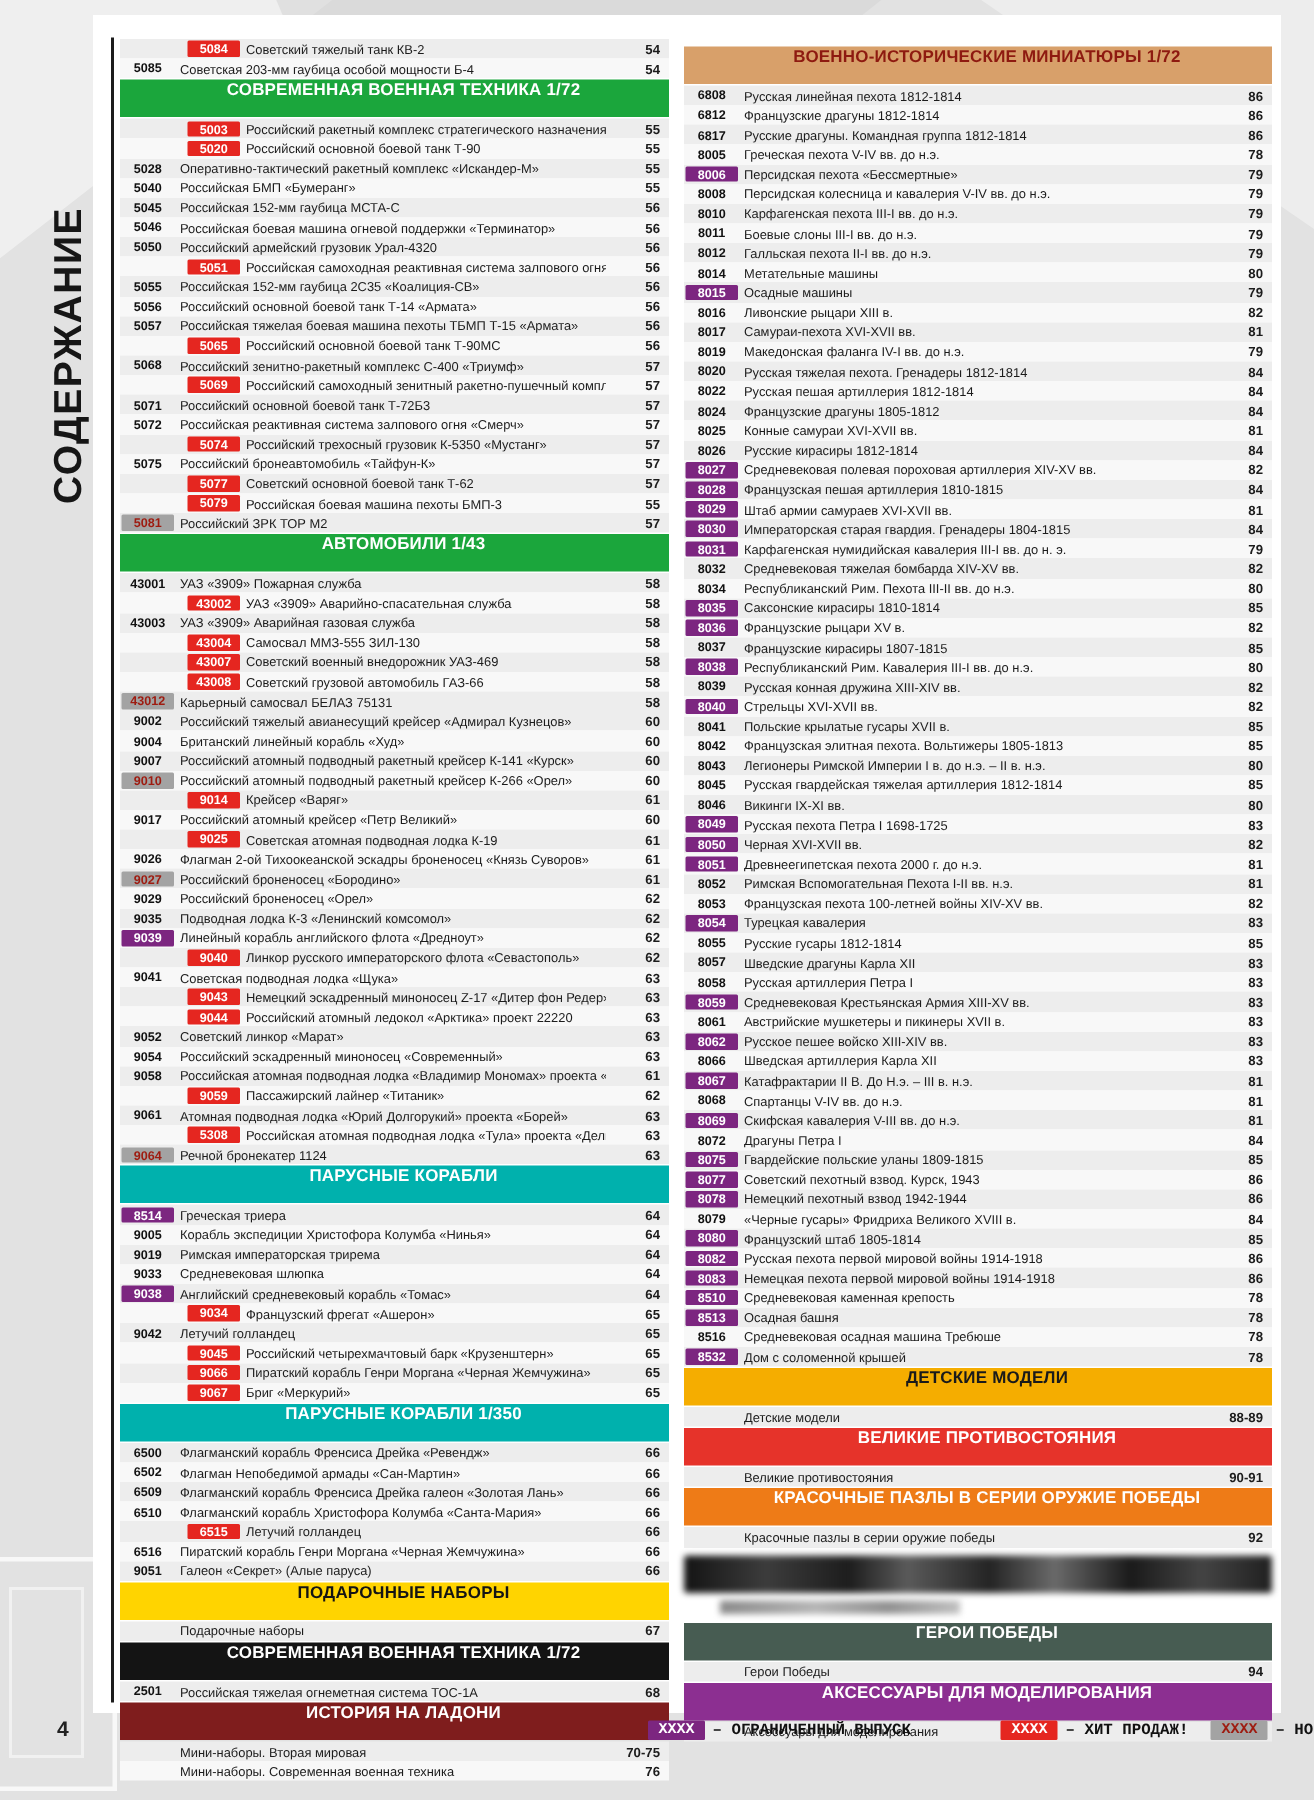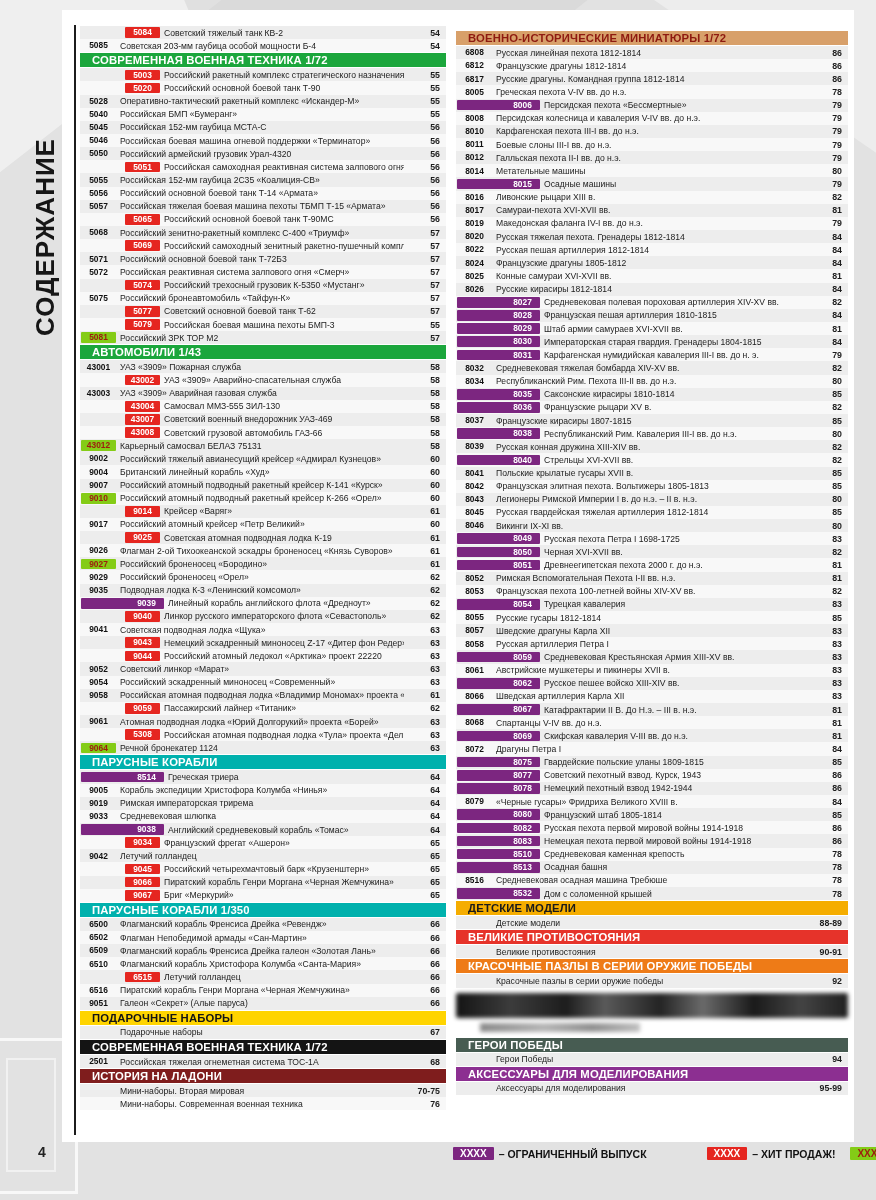--- a/index.html
+++ b/index.html
@@ -28,21 +28,21 @@
     position:absolute;left:30px;top:336px;transform-origin:0 0;transform:rotate(-90deg);
     font-size:26px;font-weight:800;color:#161616;letter-spacing:1px;white-space:nowrap;
   }
   .pageno{position:absolute;left:38px;top:1144px;font-size:14px;font-weight:700;color:#222;}
 
   .col{position:absolute;top:26px;}
   #left-col{left:80px;width:366px;}
   #right-col{left:456px;top:30px;width:392px;}
 
   .sec-hdr{
-    height:14px;line-height:14.5px;text-align:left;font-weight:700;font-size:11.3px;
+    height:25px;line-height:14.5px;text-align:center;font-weight:700;font-size:11.3px;
     margin:1px 0;color:#fff;letter-spacing:.15px;white-space:nowrap;overflow:hidden;padding-left:12px;
   }
   .hdr-green{background:#1ba63c;}
   .hdr-teal{background:#00b1ad;}
   .hdr-yellow{background:#ffd400;color:#141414;}
   .hdr-black{background:#141414;}
   .hdr-gray{background:#7f1d1d;}
   .hdr-tan{background:#d8a06a;color:#8e1a10;}
   .hdr-gold{background:#f5ad00;color:#1a1a1a;}
   .hdr-red{background:#e6332a;}
@@ -54,36 +54,36 @@
     display:flex;align-items:center;height:13.15px;background:#ededed;
     font-size:8.6px;color:#1c1c1c;
   }
   .row.alt{background:#f8f8f8;}
   .code{
     flex:0 0 35px;margin:1px 4px 1px 1px;height:10.6px;line-height:10.8px;
     text-align:center;font-weight:700;font-size:8.4px;border-radius:1px;
   }
   .badge-none{background:transparent;color:#111;}
   .badge-red{background:#e52620;color:#fff;margin-left:45px;}
-  .badge-yellow{background:#84cc16;color:#9e1b10;}
-  .badge-purple{background:#7c2680;color:#fff;padding-left:48px;}
+  .badge-yellow{background:#a3a3a3;color:#9e1b10;}
+  .badge-purple{background:#7c2680;color:#fff;}
   .name{flex:1;white-space:nowrap;overflow:hidden;}
   .pg{flex:0 0 36px;text-align:right;font-weight:700;font-size:8.8px;padding-right:6px;}
 
   .censor{margin:5px 0 6px 0;}
   .censor-bar{
     height:25px;border-radius:2px;filter:blur(2px);
     background:linear-gradient(90deg,#141414 0%,#3c3c3c 14%,#1d1d1d 28%,#5a5a5a 38%,#242424 52%,#6a6a6a 63%,#1a1a1a 76%,#444 88%,#202020 100%);
   }
   .censor-cap{width:160px;height:9px;margin:5px 0 0 24px;filter:blur(2.2px);
     background:linear-gradient(90deg,#8a8a8a,#b5b5b5 40%,#909090 70%,#c0c0c0);}
 
   .legend{
-    position:absolute;left:453px;top:1147px;width:400px;display:flex;align-items:center;
-    gap:15px;font-size:10.5px;font-weight:700;color:#111;white-space:nowrap;
+    position:absolute;left:432px;top:1147px;width:400px;display:flex;align-items:center;
+    gap:15px;font-size:10.5px;font-weight:700;color:#111;white-space:nowrap;font-family:Liberation Mono, monospace;
   }
   .legend .item{display:flex;align-items:center;gap:5px;}
   .legend .lbadge{padding:1px 7px;font-size:10px;border-radius:1px;font-weight:700;}
 </style>
 </head>
 <body>
 
 <div class="deco deco-tri1"></div>
 <div class="deco deco-tri2"></div>
 <div class="deco deco-tri3"></div>

